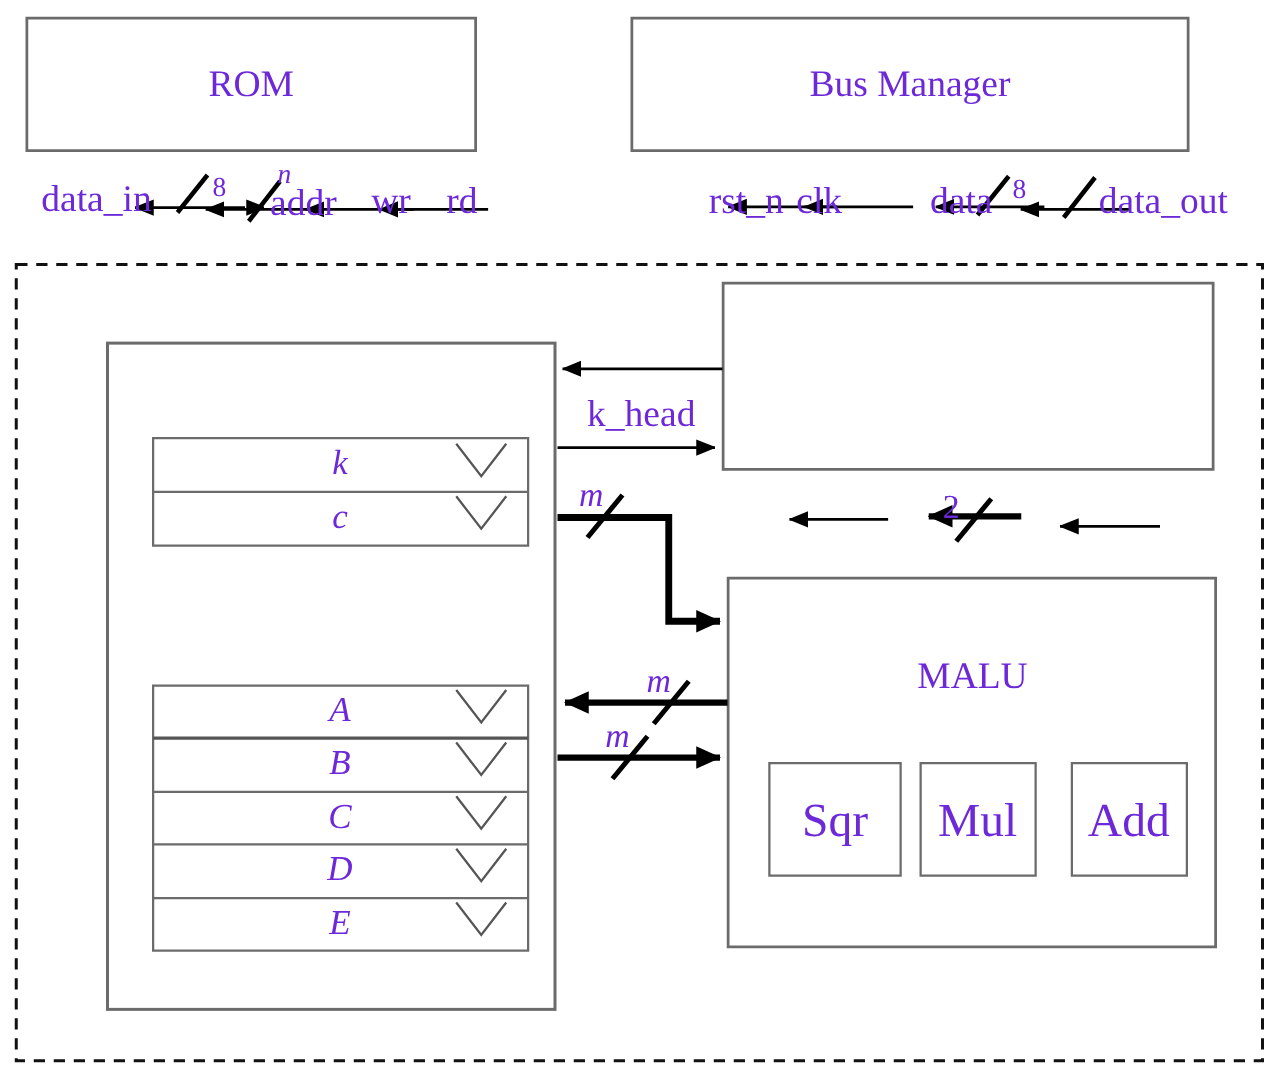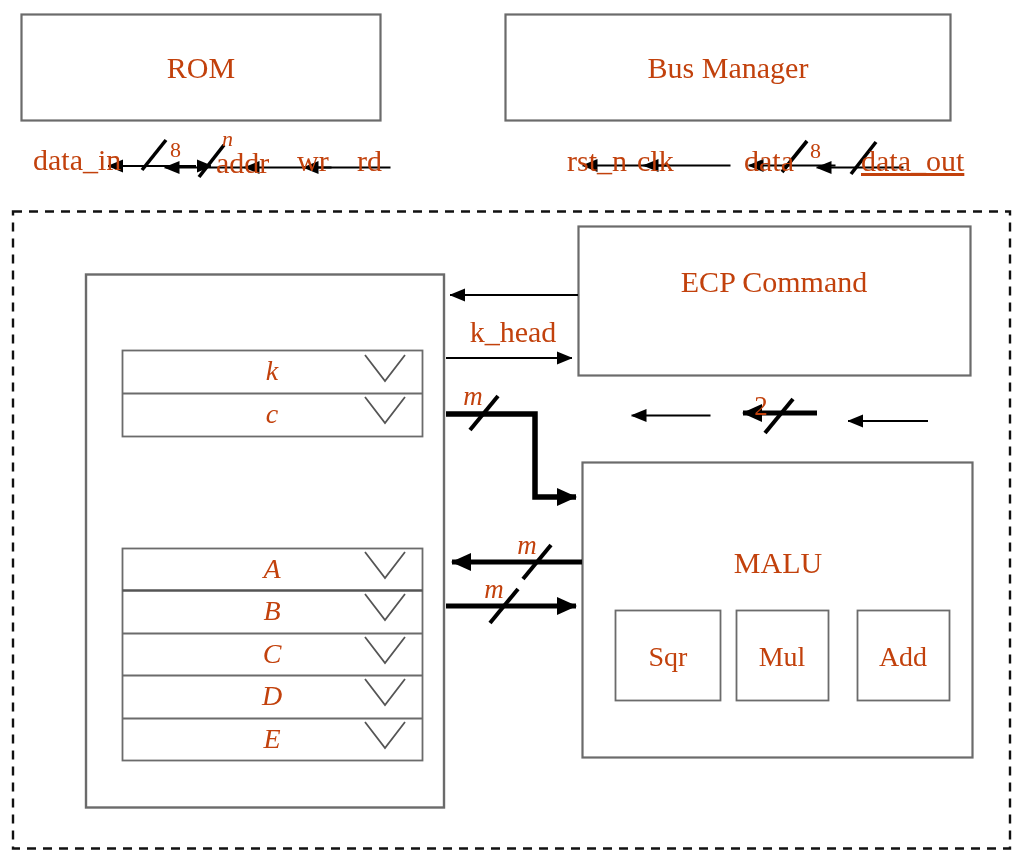--- a/index.html
+++ b/index.html
@@ -18,21 +18,21 @@
   svg.layer {
     position: absolute;
     left: 0;
     top: 0;
     width: 1024px;
     height: 863px;
   }
   .lbl {
     position: absolute;
     font-family: "Liberation Serif", "DejaVu Serif", serif;
-    color: #c2410c;
+    color: #6d28d9;
     white-space: nowrap;
     line-height: 1;
   }
   .lbl.ital { font-style: italic; }
   .ctr {
     transform: translate(-50%, -50%);
     text-align: center;
   }
   .blocktitle {
     font-size: 30px;
@@ -43,21 +43,21 @@
   .buslbl {
     font-size: 27px;
   }
   .slashnum {
     font-size: 22px;
   }
   .regname {
     font-size: 28px;
   }
   .sublbl {
-    font-size: 28px;
+    font-size: 38px;
   }
 </style>
 </head>
 <body>
 
 <div id="canvas">
 
   <svg class="layer" viewBox="0 0 1024 863">
     <defs>
       <marker id="ah-thin-up" markerWidth="14" markerHeight="16" refX="7" refY="1.5" orient="auto-start-reverse" markerUnits="userSpaceOnUse">
@@ -148,23 +148,22 @@
     <line x1="780" y1="376" x2="780" y2="450" stroke="#000" stroke-width="5" marker-end="url(#ah-thick-end)" transform="rotate(90 780 413)"></line>
     <line x1="765" y1="433" x2="793" y2="399" stroke="#000" stroke-width="4"></line>
 
     <line x1="888" y1="461" x2="888" y2="381" stroke="#000" stroke-width="2.2" marker-end="url(#ah-thin-end)" transform="rotate(-90 888 421)"></line>
   </svg>
 
   <div class="lbl blocktitle ctr" style="left:201px; top:68px;">ROM</div>
 
   <div class="lbl blocktitle ctr" style="left:728px; top:68px;">Bus Manager</div>
 
-  <div class="lbl blocktitle ctr" style="left:774px; top:282px;">ECP Command</div>
 
-  <div class="lbl blocktitle ctr" style="left:778px; top:563px;">MALU</div>
+  <div class="lbl blocktitle ctr" style="left:778px; top:541px;">MALU</div>
 
 
   <div class="lbl sublbl ctr" style="left:668px; top:657px;">Sqr</div>
   <div class="lbl sublbl ctr" style="left:782px; top:657px;">Mul</div>
   <div class="lbl sublbl ctr" style="left:903px; top:657px;">Add</div>
 
   <div class="lbl regname ital ctr" style="left:272px; top:371px;">k</div>
   <div class="lbl regname ital ctr" style="left:272px; top:414px;">c</div>
 
   <div class="lbl regname ital ctr" style="left:272px; top:569px;">A</div>
@@ -179,21 +178,21 @@
   <div class="lbl slashnum ital" style="left:222px; top:128px;">n</div>
   <div class="lbl pinlbl" style="left:216px; top:148px;">addr</div>
 
   <div class="lbl pinlbl" style="left:297px; top:146px;">wr</div>
   <div class="lbl pinlbl" style="left:357px; top:146px;">rd</div>
 
   <div class="lbl pinlbl" style="left:543px; top:146px;margin-left:24px;">rst_n</div>
   <div class="lbl pinlbl" style="left:637px; top:146px;">clk</div>
   <div class="lbl pinlbl" style="left:744px; top:146px;">data</div>
   <div class="lbl slashnum" style="left:810px; top:140px;">8</div>
-  <div class="lbl pinlbl" style="left:861px; top:146px;text-decoration:underline;">data_out</div>
+  <div class="lbl pinlbl" style="left:879px; top:146px;">data_out</div>
 
   <div class="lbl pinlbl ctr" style="left:513px; top:332px;">k_head</div>
 
   <div class="lbl buslbl ital ctr" style="left:473px; top:396px;">m</div>
   <div class="lbl buslbl ital ctr" style="left:527px; top:545px;">m</div>
   <div class="lbl buslbl ital ctr" style="left:494px; top:589px;">m</div>
   <div class="lbl buslbl ctr" style="left:761px; top:406px;">2</div>
 
 </div>
 

